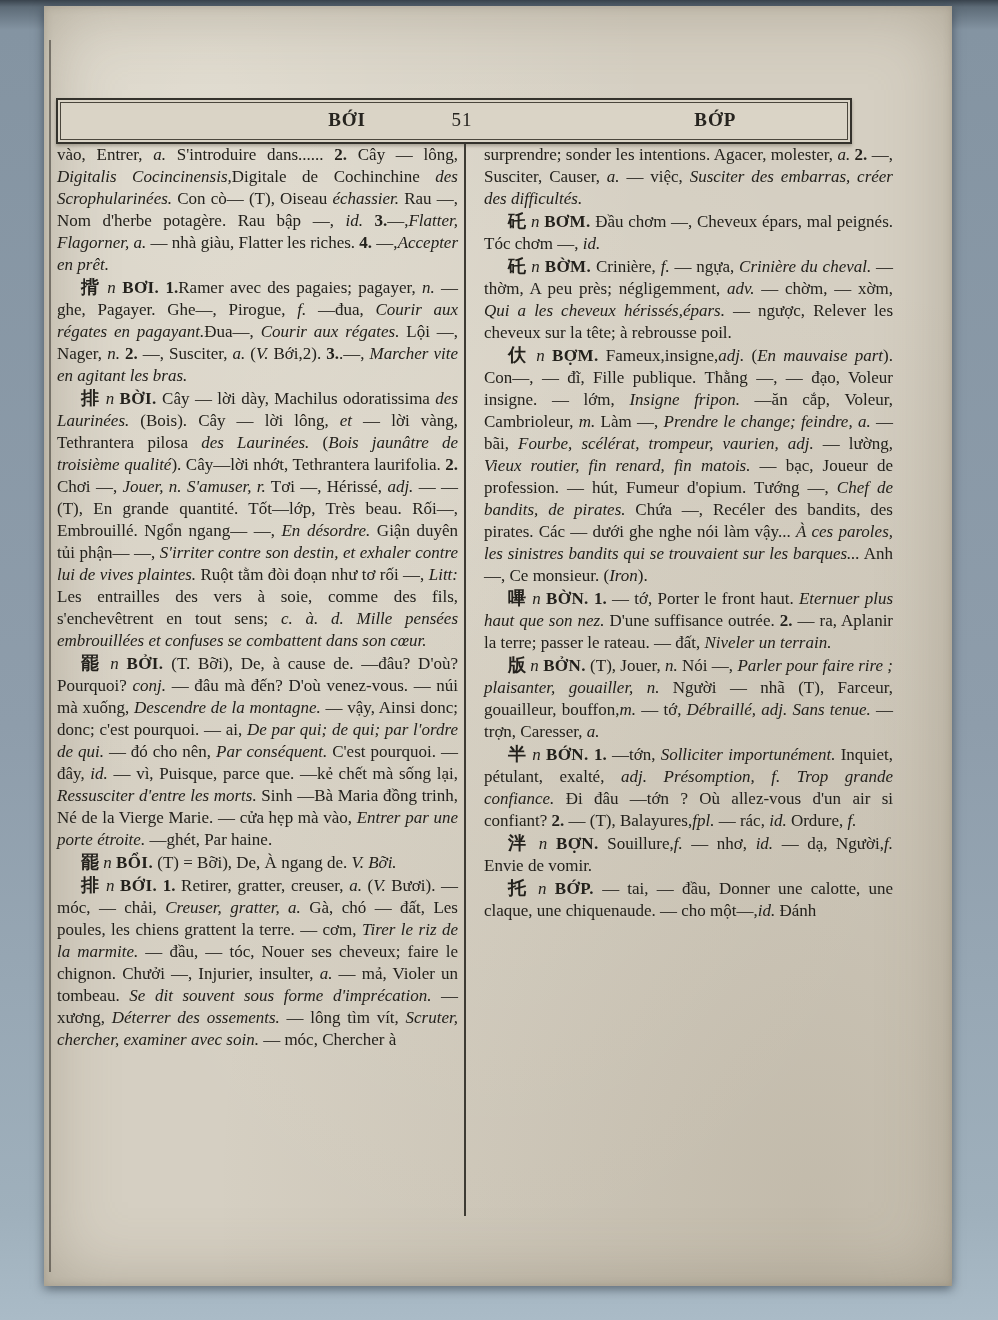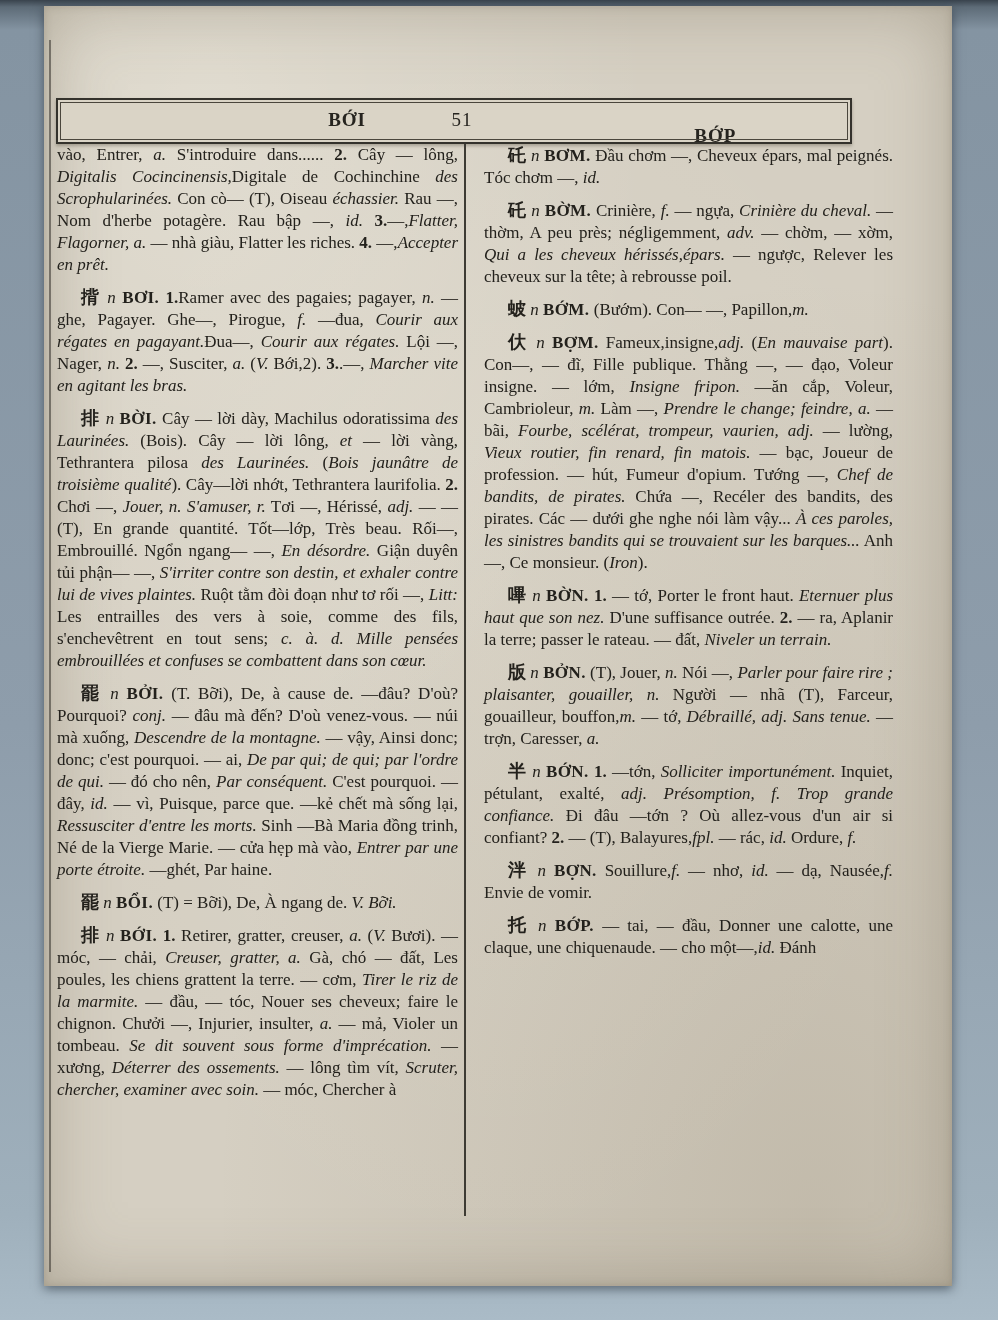--- a/index.html
+++ b/index.html
@@ -34,33 +34,33 @@
   .header-box::after{
     content:"";position:absolute;inset:2px;border:1px solid #4a463c;pointer-events:none;
   }
   .header-word{
     position:absolute;top:50%;transform:translate(-50%,-54%);
     font-size:19px;font-weight:bold;letter-spacing:1px;color:#26241f;
     white-space:nowrap;
   }
   .hw-left{left:36.5%;}
   .hw-center{left:51%;font-weight:normal;}
-  .hw-right{left:83%;margin-top:16px;}
+  .hw-right{left:83%;}
   .divider{
     position:absolute;left:420px;top:138px;width:2px;height:1072px;
     background:#3d3b34;
   }
   .cols{
     position:absolute;left:13px;top:138px;display:flex;color:#23211c;
   }
   .col{font-size:17px;line-height:22px;}
   .col-left{width:401px;}
   .col-right{width:409px;margin-left:26px;}
   .para{margin:0;text-indent:24px;text-align:justify;}
-  .para + .para{margin-top:10px;}
+  .para + .para{}
   .para.cont{text-indent:0;}
   .it{font-style:italic;}
   .bd{font-weight:bold;}
   .hw{font-weight:bold;letter-spacing:.4px;}
   .itn{font-style:italic;}
   .cjk{font-weight:bold;font-size:18px;}
 </style>
 </head>
 <body>
 
@@ -78,26 +78,26 @@
     <div class="cols">
       <div class="col col-left">
           <p class="para cont"><span>vào, Entrer, </span><span class="it">a.</span><span> S'introduire dans...... </span><span class="bd">2.</span><span> Cây — lông, </span><span class="it">Digitalis Cocincinensis,</span><span>Digitale de Cochinchine </span><span class="it">des Scrophularinées.</span><span> Con cò— (T), Oiseau </span><span class="it">échassier.</span><span> Rau —, Nom d'herbe potagère. Rau bập —, </span><span class="it">id.</span><span class="bd"> 3.</span><span>—,</span><span class="it">Flatter, Flagorner, a.</span><span> — nhà giàu, Flatter les riches. </span><span class="bd">4.</span><span> —,</span><span class="it">Accepter en prêt.</span></p>
           <p class="para"><span class="cjk">揹</span><span class="itn"> n </span><span class="hw">BƠI.</span><span class="bd"> 1.</span><span>Ramer avec des pagaies; pagayer, </span><span class="it">n.</span><span> —ghe, Pagayer. Ghe—, Pirogue, </span><span class="it">f.</span><span> —đua, </span><span class="it">Courir aux régates en pagayant.</span><span>Đua—, </span><span class="it">Courir aux régates.</span><span> Lội —, Nager, </span><span class="it">n.</span><span class="bd"> 2.</span><span> —, Susciter, </span><span class="it">a.</span><span> (</span><span class="it">V.</span><span> Bới,2). </span><span class="bd">3.</span><span>.—, </span><span class="it">Marcher vite en agitant les bras.</span></p>
           <p class="para"><span class="cjk">排</span><span class="itn"> n </span><span class="hw">BỜI.</span><span> Cây — lời dày, Machilus odoratissima </span><span class="it">des Laurinées.</span><span> (Bois). Cây — lời lông, </span><span class="it">et</span><span> — lời vàng, Tethrantera pilosa </span><span class="it">des Laurinées.</span><span> (</span><span class="it">Bois jaunâtre de troisième qualité</span><span>). Cây—lời nhớt, Tethrantera laurifolia. </span><span class="bd">2.</span><span> Chơi —, </span><span class="it">Jouer, n. S'amuser, r.</span><span> Tơi —, Hérissé, </span><span class="it">adj.</span><span> — —(T), En grande quantité. Tốt—lớp, Très beau. Rối—, Embrouillé. Ngổn ngang— —, </span><span class="it">En désordre.</span><span> Giận duyên tủi phận— —, </span><span class="it">S'irriter contre son destin, et exhaler contre lui de vives plaintes.</span><span> Ruột tằm đòi đoạn như tơ rối —, </span><span class="it">Litt:</span><span> Les entrailles des vers à soie, comme des fils, s'enchevêtrent en tout sens; </span><span class="it">c. à. d. Mille pensées embrouillées et confuses se combattent dans son cœur.</span></p>
           <p class="para"><span class="cjk">罷</span><span class="itn"> n </span><span class="hw">BỞI.</span><span> (T. Bỡi), De, à cause de. —đâu? D'où? Pourquoi? </span><span class="it">conj.</span><span> — đâu mà đến? D'où venez-vous. — núi mà xuống, </span><span class="it">Descendre de la montagne.</span><span> — vậy, Ainsi donc; donc; c'est pourquoi. — ai, </span><span class="it">De par qui; de qui; par l'ordre de qui.</span><span> — đó cho nên, </span><span class="it">Par conséquent.</span><span> C'est pourquoi. — đây, </span><span class="it">id.</span><span> — vì, Puisque, parce que. —kẻ chết mà sống lại, </span><span class="it">Ressusciter d'entre les morts.</span><span> Sinh —Bà Maria đồng trinh, Né de la Vierge Marie. — cửa hẹp mà vào, </span><span class="it">Entrer par une porte étroite.</span><span> —ghét, Par haine.</span></p>
           <p class="para"><span class="cjk">罷</span><span class="itn"> n </span><span class="hw">BỔI.</span><span> (T) = Bỡi), De, À ngang de. </span><span class="it">V. Bỡi.</span></p>
           <p class="para"><span class="cjk">排</span><span class="itn"> n </span><span class="hw">BỚI.</span><span class="bd"> 1.</span><span> Retirer, gratter, creuser, </span><span class="it">a.</span><span> (</span><span class="it">V.</span><span> Bươi). — móc, — chải, </span><span class="it">Creuser, gratter, a.</span><span> Gà, chó — đất, Les poules, les chiens grattent la terre. — cơm, </span><span class="it">Tirer le riz de la marmite.</span><span> — đầu, — tóc, Nouer ses cheveux; faire le chignon. Chưởi —, Injurier, insulter, </span><span class="it">a.</span><span> — mả, Violer un tombeau. </span><span class="it">Se dit souvent sous forme d'imprécation.</span><span> — xương, </span><span class="it">Déterrer des ossements.</span><span> — lông tìm vít, </span><span class="it">Scruter, chercher, examiner avec soin.</span><span> — móc, Chercher à</span></p>
         </div>
       <div class="col col-right">
+          <p class="para cont"><span>surprendre; sonder les intentions. Agacer, molester, </span><span class="it">a.</span><span class="bd"> 2.</span><span> —, Susciter, Causer, </span><span class="it">a.</span><span> — việc, </span><span class="it">Susciter des embarras, créer des difficultés.</span></p>
           <p class="para"><span class="cjk">矺</span><span class="itn"> n </span><span class="hw">BƠM.</span><span> Đầu chơm —, Cheveux épars, mal peignés. Tóc chơm —, </span><span class="it">id.</span></p>
           <p class="para"><span class="cjk">矺</span><span class="itn"> n </span><span class="hw">BỜM.</span><span> Crinière, </span><span class="it">f.</span><span> — ngựa, </span><span class="it">Crinière du cheval.</span><span> — thờm, A peu près; négligemment, </span><span class="it">adv.</span><span> — chờm, — xờm, </span><span class="it">Qui a les cheveux hérissés,épars.</span><span> — ngược, Relever les cheveux sur la tête; à rebrousse poil.</span></p>
-          <p class="para"><span class="cjk">蚾</span><span class="itn"> n </span><span class="hw">BỚM.</span><span> (Bướm). Con— —, Papillon,</span><span class="it">m.</span></p>
           <p class="para"><span class="cjk">㐲</span><span class="itn"> n </span><span class="hw">BỢM.</span><span> Fameux,insigne,</span><span class="it">adj.</span><span> (</span><span class="it">En mauvaise part</span><span>). Con—, — đĩ, Fille publique. Thằng —, — đạo, Voleur insigne. — lớm, </span><span class="it">Insigne fripon.</span><span> —ăn cắp, Voleur, Cambrioleur, </span><span class="it">m.</span><span> Làm —, </span><span class="it">Prendre le change; feindre, a.</span><span> — bãi, </span><span class="it">Fourbe, scélérat, trompeur, vaurien, adj.</span><span> — lường, </span><span class="it">Vieux routier, fin renard, fin matois.</span><span> — bạc, Joueur de profession. — hút, Fumeur d'opium. Tướng —, </span><span class="it">Chef de bandits, de pirates.</span><span> Chứa —, Recéler des bandits, des pirates. Các — dưới ghe nghe nói làm vậy... </span><span class="it">À ces paroles, les sinistres bandits qui se trouvaient sur les barques...</span><span> Anh —, Ce monsieur. (</span><span class="it">Iron</span><span>).</span></p>
           <p class="para"><span class="cjk">嗶</span><span class="itn"> n </span><span class="hw">BỜN.</span><span class="bd"> 1.</span><span> — tớ, Porter le front haut. </span><span class="it">Eternuer plus haut que son nez.</span><span> D'une suffisance outrée. </span><span class="bd">2.</span><span> — ra, Aplanir la terre; passer le rateau. — đất, </span><span class="it">Niveler un terrain.</span></p>
           <p class="para"><span class="cjk">版</span><span class="itn"> n </span><span class="hw">BỞN.</span><span> (T), Jouer, </span><span class="it">n.</span><span> Nói —, </span><span class="it">Parler pour faire rire ; plaisanter, gouailler, n.</span><span> Người — nhã (T), Farceur, gouailleur, bouffon,</span><span class="it">m.</span><span> — tớ, </span><span class="it">Débraillé, adj. Sans tenue.</span><span> — trợn, Caresser, </span><span class="it">a.</span></p>
           <p class="para"><span class="cjk">半</span><span class="itn"> n </span><span class="hw">BỚN.</span><span class="bd"> 1.</span><span> —tớn, </span><span class="it">Solliciter importunément.</span><span> Inquiet, pétulant, exalté, </span><span class="it">adj.</span><span> </span><span class="it">Présomption, f. Trop grande confiance.</span><span> Đi đâu —tớn ? Où allez-vous d'un air si confiant? </span><span class="bd">2.</span><span> — (T), Balayures,</span><span class="it">fpl.</span><span> — rác, </span><span class="it">id.</span><span> Ordure, </span><span class="it">f.</span></p>
-          <p class="para"><span class="cjk">泮</span><span class="itn"> n </span><span class="hw">BỢN.</span><span> Souillure,</span><span class="it">f.</span><span> — nhơ, </span><span class="it">id.</span><span> — dạ, Nausée,</span><span class="it">f.</span><span> Envie de vomir.</span></p>
+          <p class="para"><span class="cjk">泮</span><span class="itn"> n </span><span class="hw">BỢN.</span><span> Souillure,</span><span class="it">f.</span><span> — nhơ, </span><span class="it">id.</span><span> — dạ, Người,</span><span class="it">f.</span><span> Envie de vomir.</span></p>
           <p class="para"><span class="cjk">托</span><span class="itn"> n </span><span class="hw">BỚP.</span><span> — tai, — đầu, Donner une calotte, une claque, une chiquenaude. — cho một—,</span><span class="it">id.</span><span> Đánh</span></p>
         </div>
     </div>
 
   </div>
 </div>
 
 </body></html>

